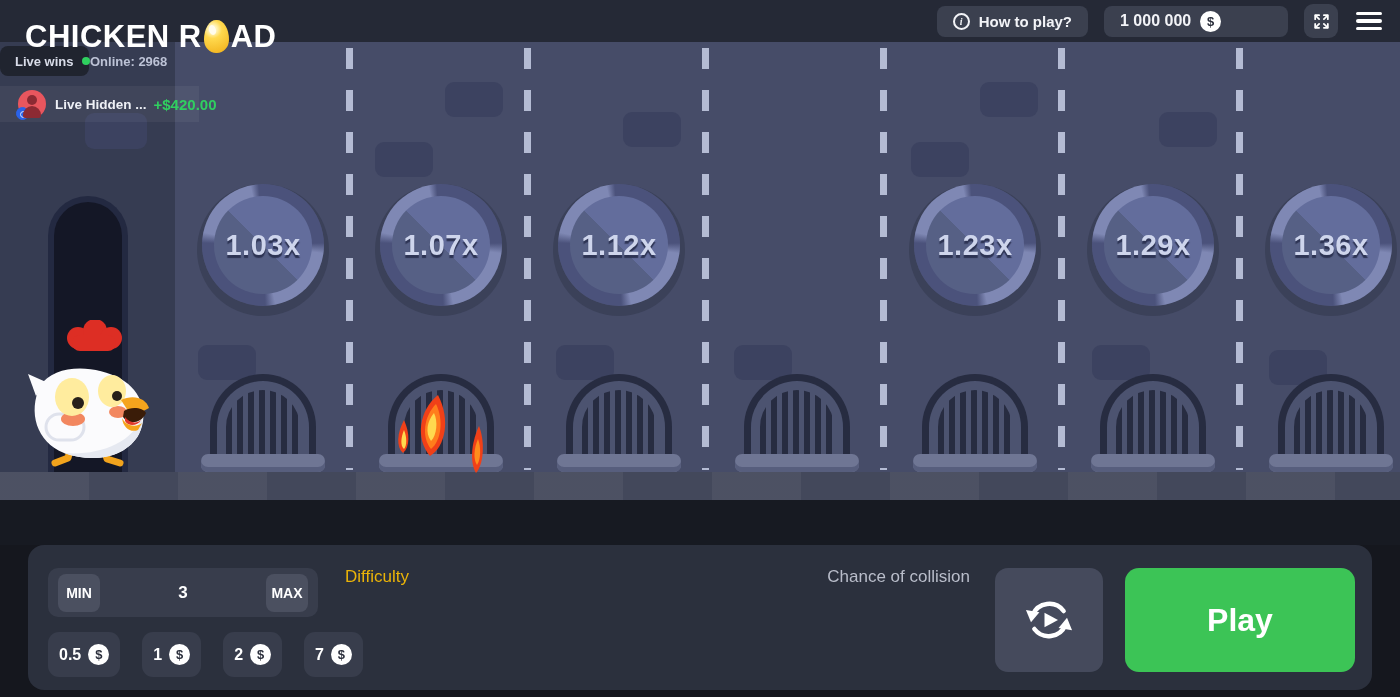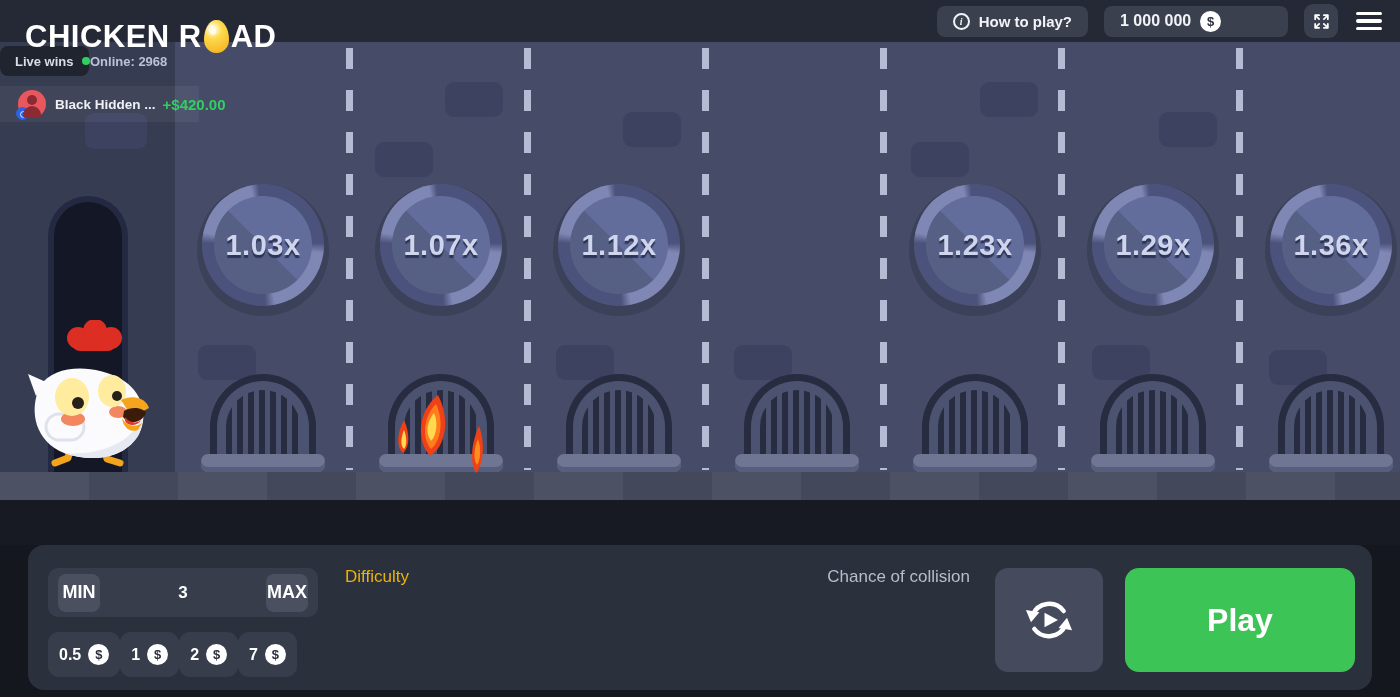--- a/index.html
+++ b/index.html
@@ -68,24 +68,24 @@
   .avatar::after { content:""; position:absolute; left:5px; top:16px; width:18px; height:12px; background:#8c2a33; border-radius:9px 9px 2px 2px; }
   .badge { position:absolute; left:-2px; bottom:-2px; width:13px; height:13px; background:#2a62e8; border-radius:50%; border:1px solid #2a62e8; }
   .badge::after { content:""; position:absolute; left:3px; top:3px; width:5px; height:5px; border:1.5px solid #dfe7ff; border-radius:50%; }
   .lw-name { margin-left:9px; color:#eef0f6; font-size:13.5px; font-weight:700; white-space:nowrap; }
   .lw-amount { margin-left:7px; color:#30cf60; font-size:15px; font-weight:700; white-space:nowrap; }
 
   
   .panel { position:absolute; left:28px; top:545px; width:1344px; height:145px; background:#2b303d; border-radius:16px; z-index:20; }
   .bet-box { position:absolute; left:20px; top:23px; width:270px; height:49px; background:#383d4c; border-radius:10px;
              display:flex; align-items:center; padding:0 10px; }
-  .mmx { width:42px; height:38px; background:#4b5060; border-radius:8px; border:none; color:#fff; font-weight:700; font-size:18px;
+  .mmx { width:42px; height:38px; background:#4b5060; border-radius:8px; border:none; color:#fff; font-weight:700; font-size:14px;
          display:flex; align-items:center; justify-content:center; cursor:pointer; font-family:inherit; }
   .bet-val { flex:1; text-align:center; color:#fff; font-size:17px; font-weight:700; cursor:text; }
-  .qb-row { position:absolute; left:20px; top:87px; display:flex; }
+  .qb-row { position:absolute; left:20px; top:87px; display:flex; gap:22px; }
   .qb { height:45px; background:#383d4c; border-radius:11px; border:none; display:flex; align-items:center; gap:7px;
         color:#fff; font-size:16px; font-weight:700; padding:0 11px; cursor:pointer; font-family:inherit; }
   .diff-label { position:absolute; left:317px; top:22px; color:#eab308; font-size:17px; font-weight:400; }
   .chance-label { position:absolute; right:402px; top:22px; color:#b9bdca; font-size:17px; }
   .tabs { position:absolute; left:317px; top:89px; width:625px; height:38px; background:#394050; border-radius:10px; display:flex; }
   .tab { flex:1; display:flex; align-items:center; justify-content:center; color:#686d7d; font-size:16px; font-weight:700;
          border-radius:10px; cursor:pointer; }
   .tab.active { background:#7b8194; color:#fff; }
   .auto-btn { position:absolute; left:967px; top:23px; width:108px; height:104px; background:#454a5c; border-radius:13px;
               display:flex; align-items:center; justify-content:center; cursor:pointer; border:none; }
@@ -264,21 +264,21 @@
     <span>Live wins</span>
   </div>
   <div class="lw-online">
     <span class="dot"></span>
     <span>Online: 2968</span>
   </div>
   <div class="lw-row">
     <div class="avatar">
         <span class="badge"></span>
       </div>
-    <span class="lw-name">Black Hidden ...</span>
+    <span class="lw-name">Live Hidden ...</span>
     <span class="lw-amount">+$420.00</span>
   </div>
 
   <div class="sidewalk"></div>
   <div class="ground-dark"></div>
 </div>
 
 <div class="panel">
 
   <div class="bet-box">

